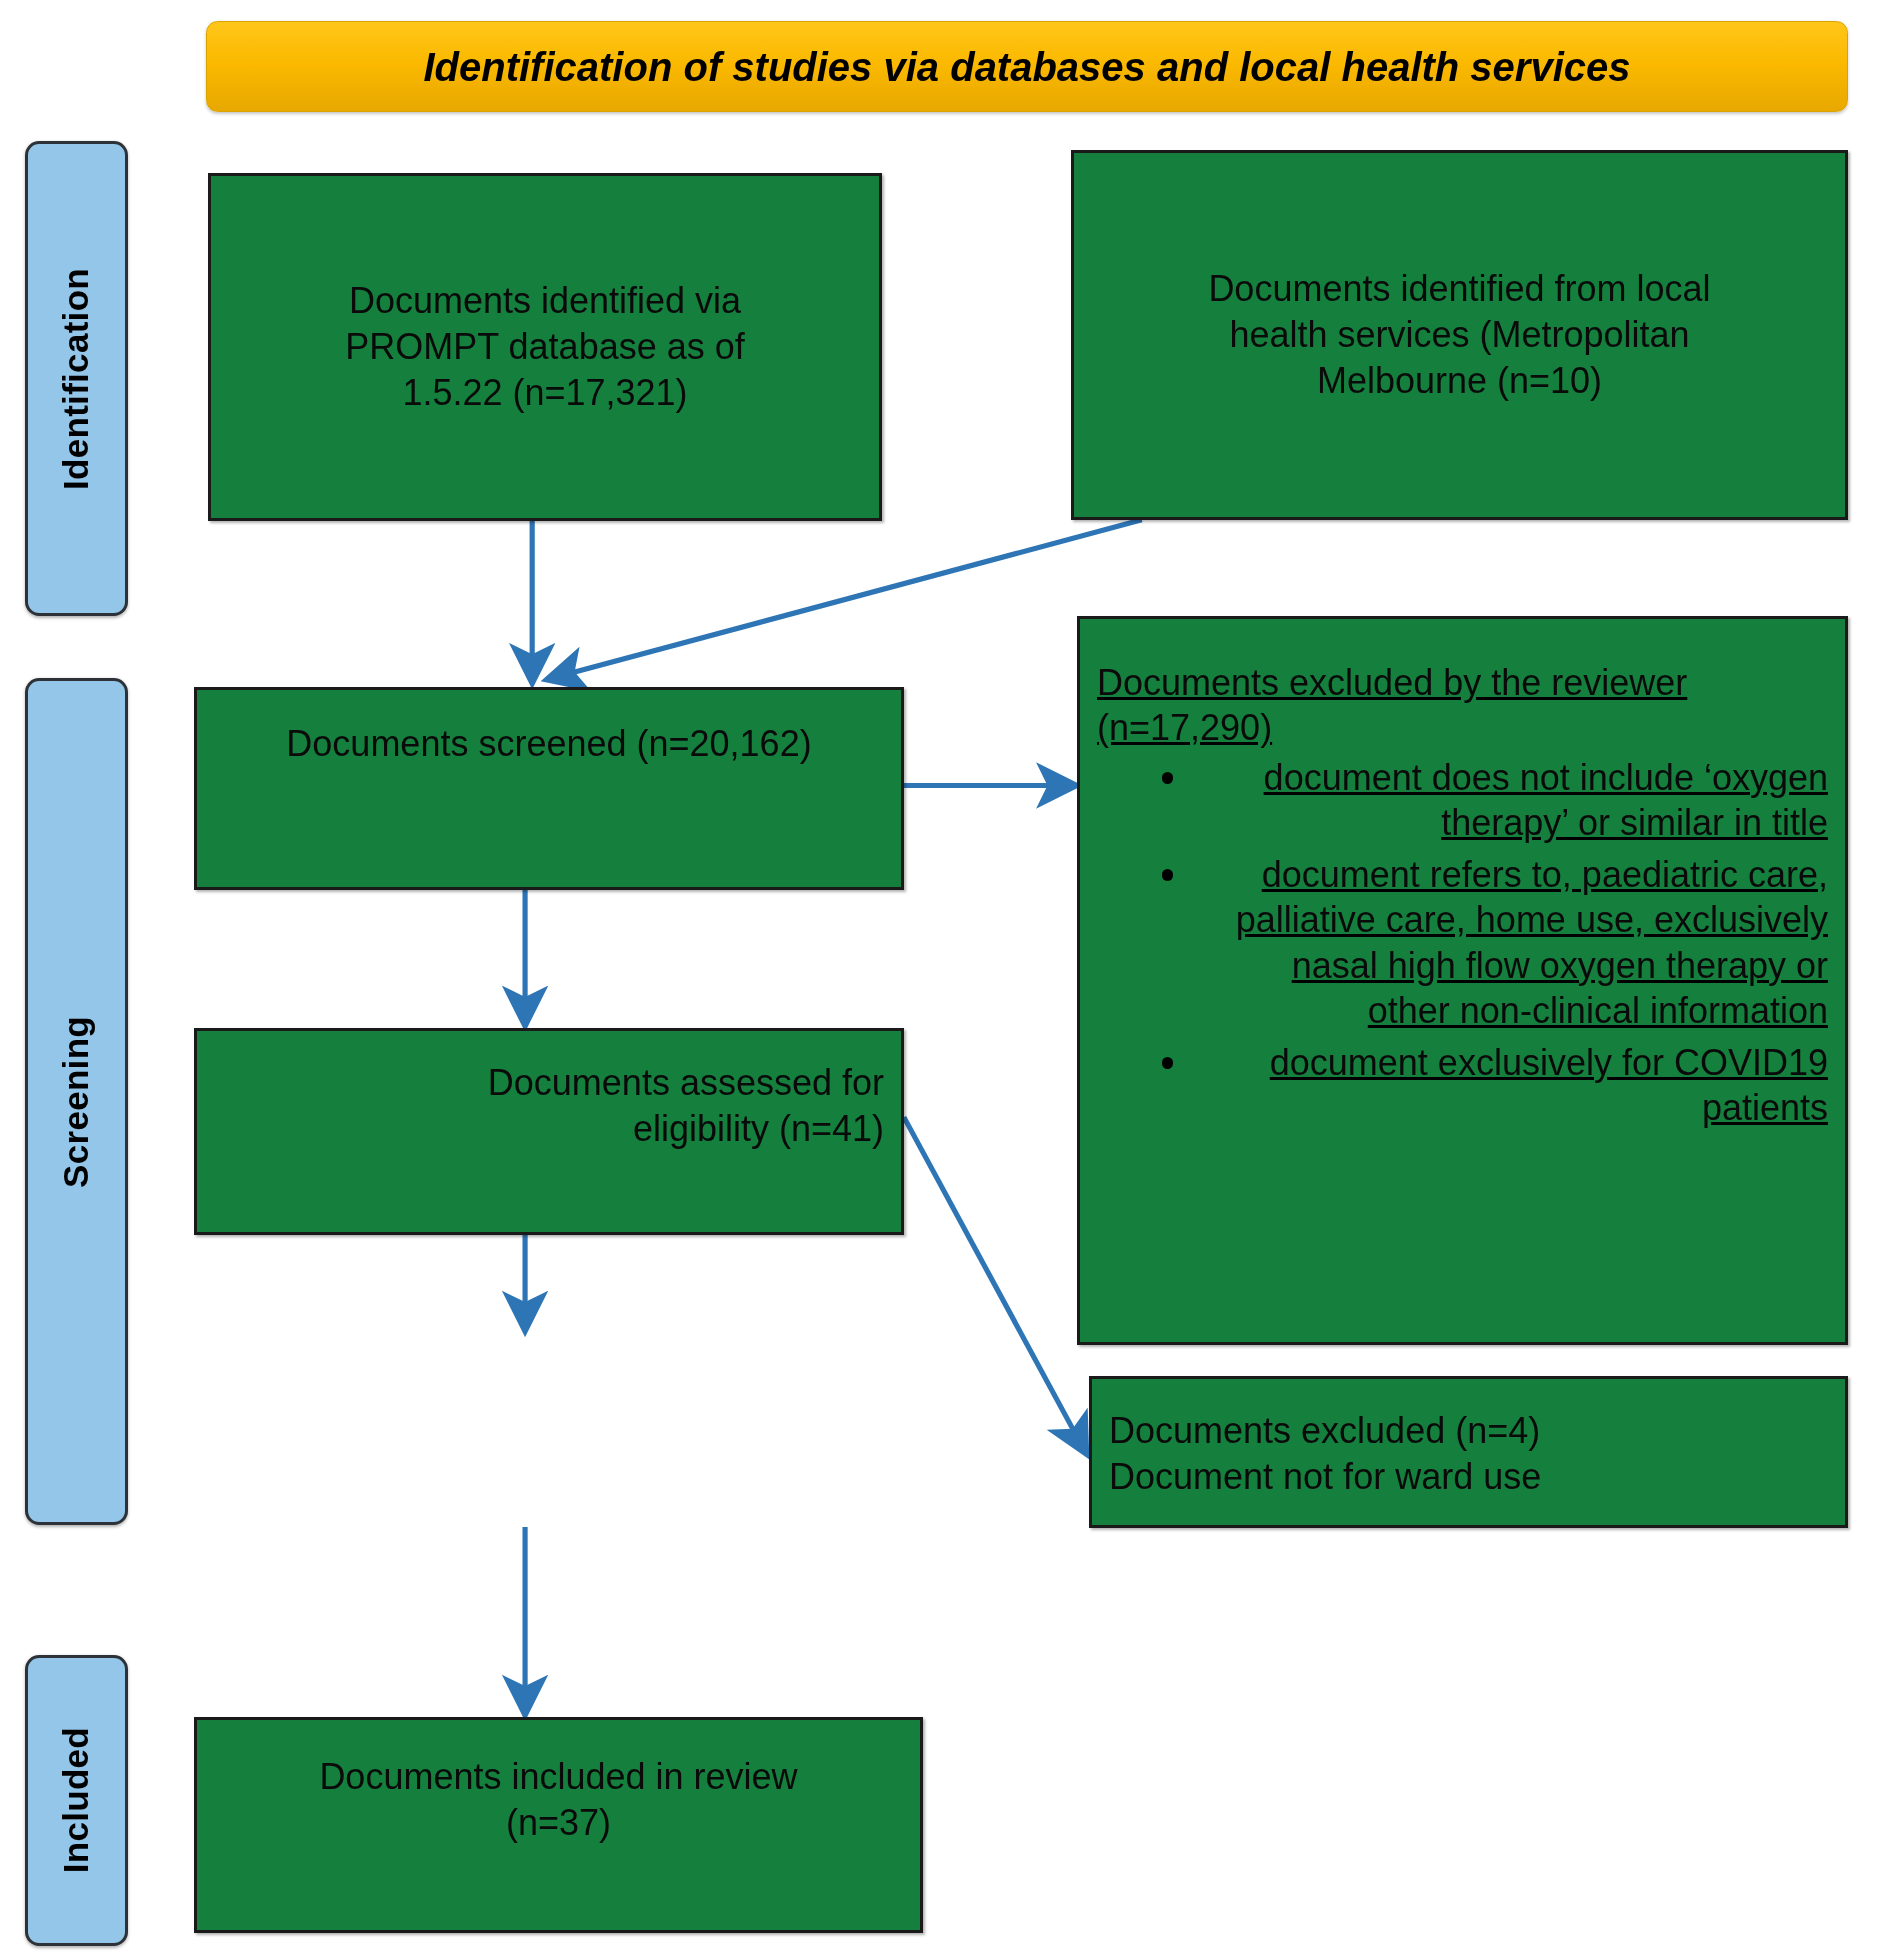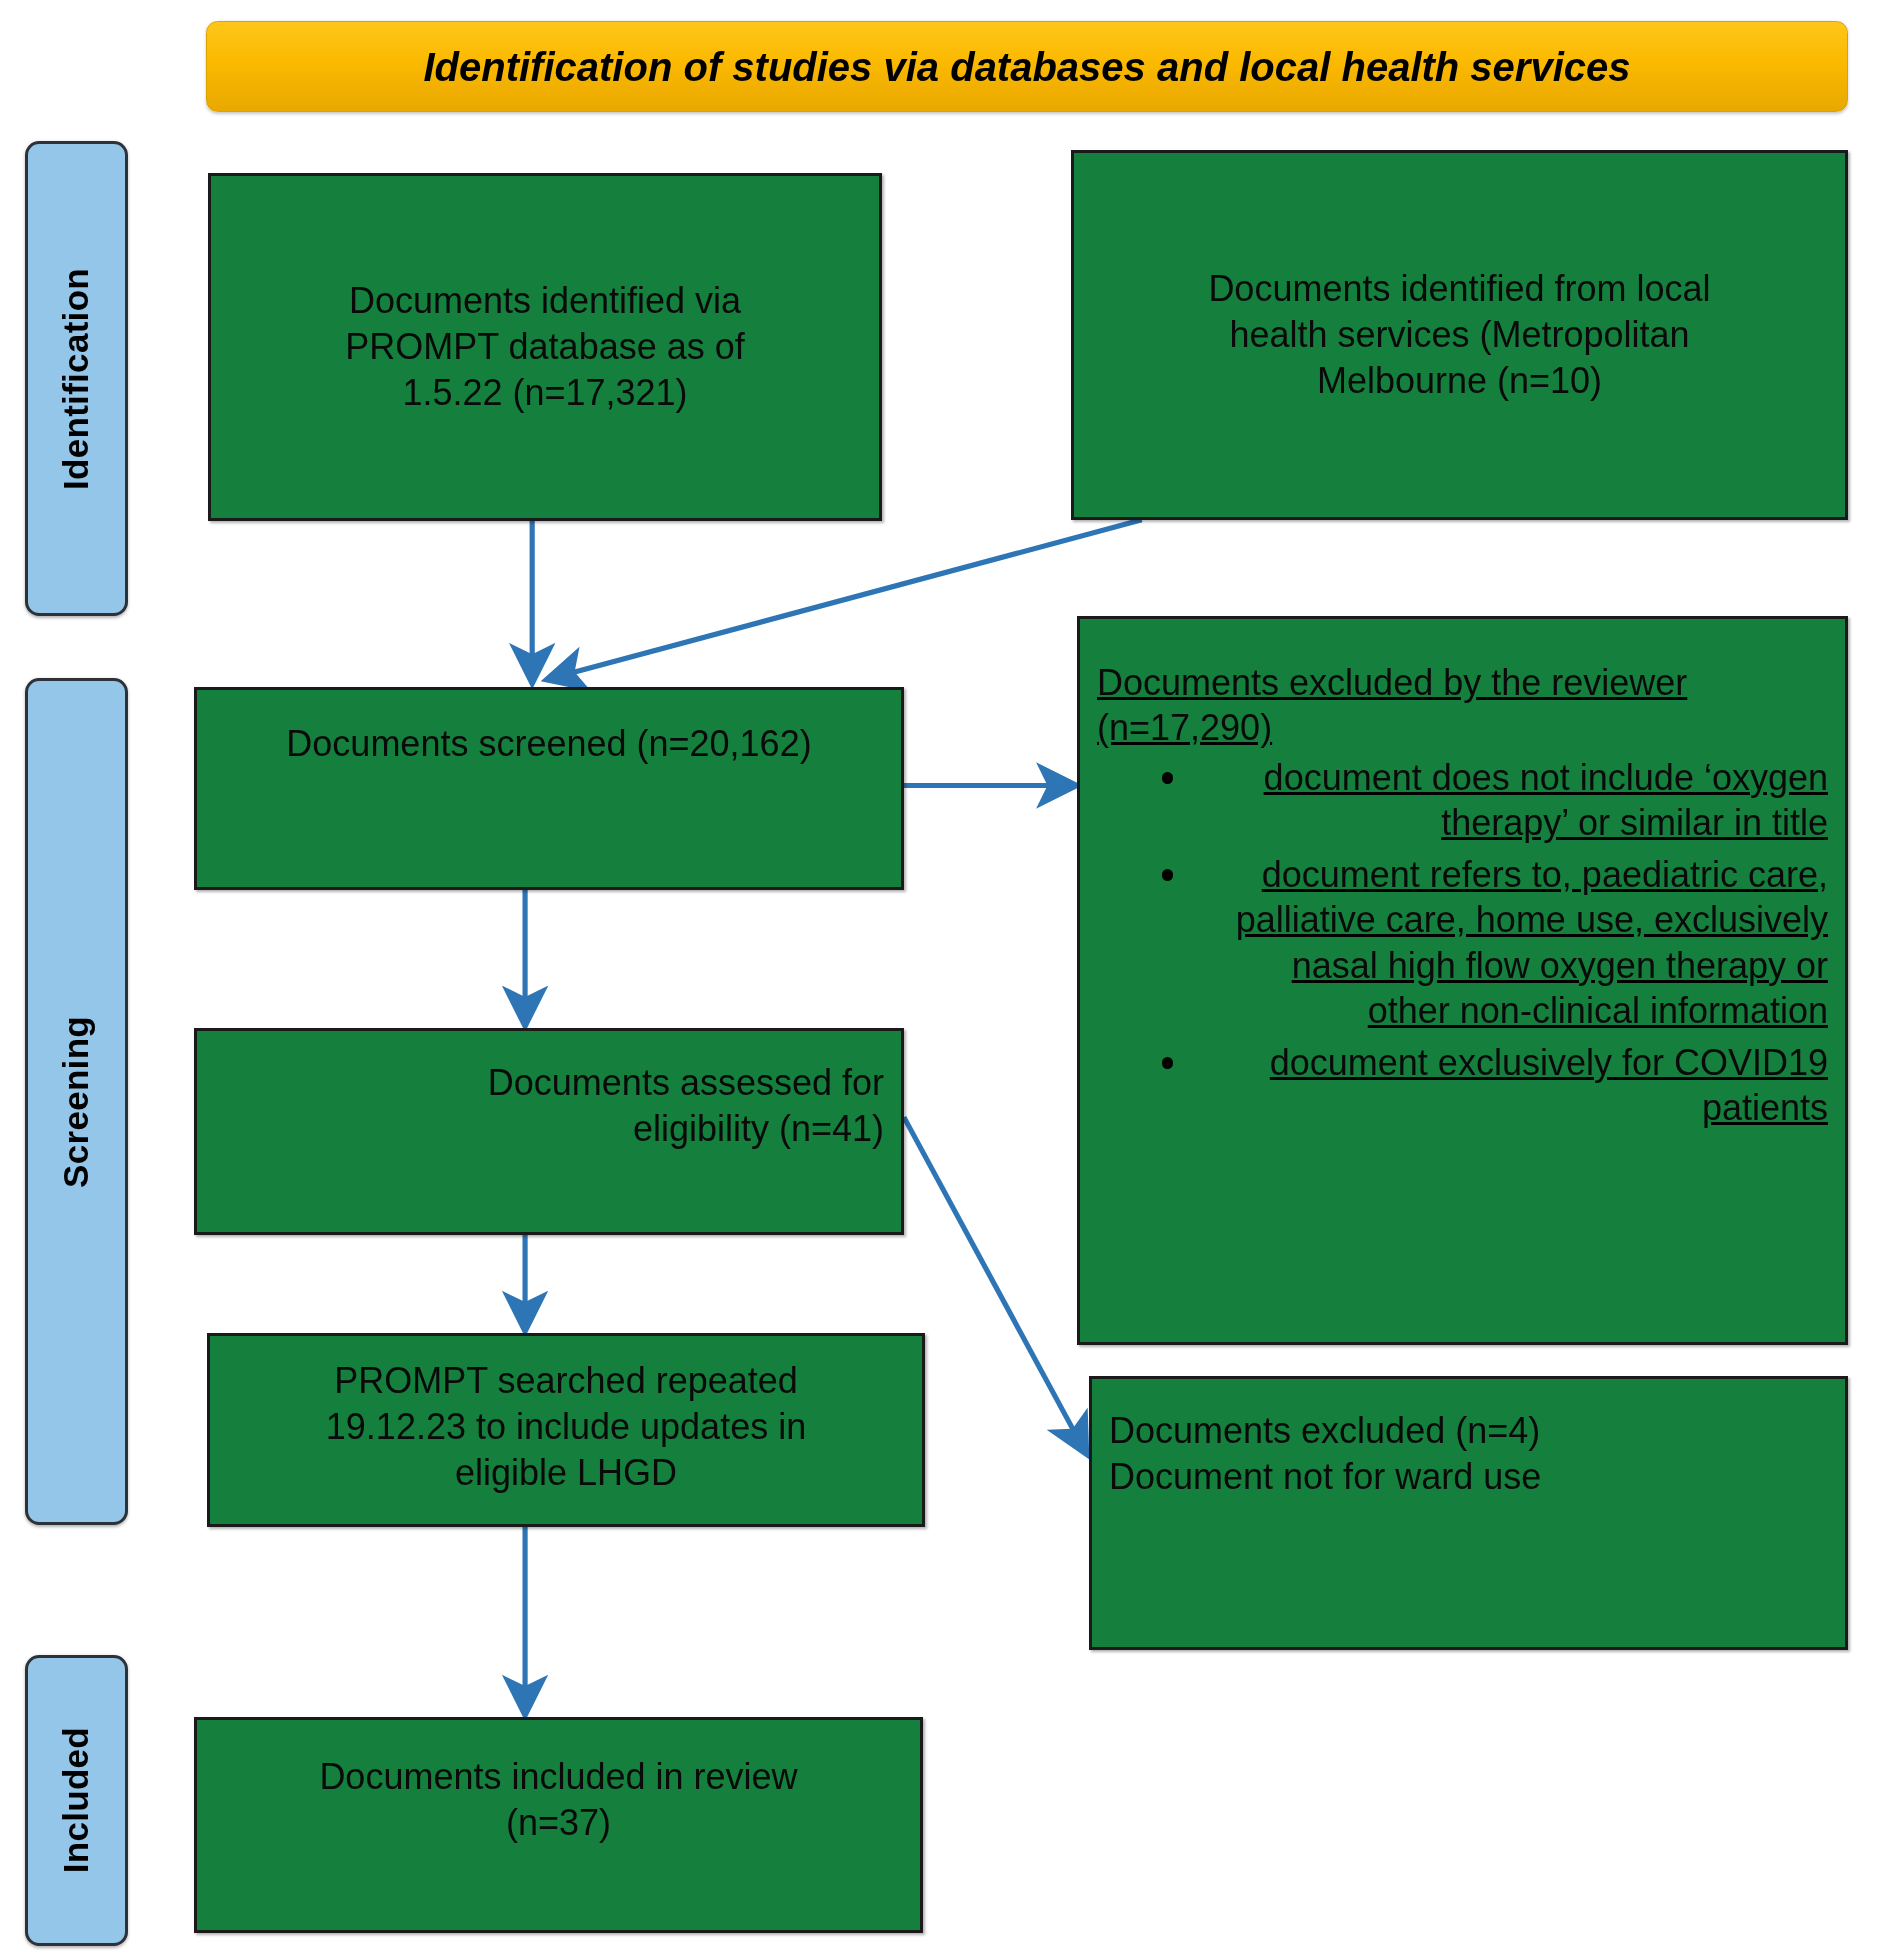--- a/index.html
+++ b/index.html
@@ -97,21 +97,21 @@
   #box-screened    { left: 194px;  top: 687px; width: 710px; height: 203px;
                      justify-content: flex-start; padding-top: 31px; }
   #box-eligibility { left: 194px;  top: 1028px; width: 710px; height: 207px;
                      justify-content: flex-start; padding-top: 28.5px; align-items: flex-end; }
   #box-prompt2     { left: 207px;  top: 1333px; width: 718px; height: 194px;
                      justify-content: flex-start; padding-top: 22px; }
   #box-included    { left: 194px;  top: 1717px; width: 729px; height: 216px;
                      justify-content: flex-start; padding-top: 34px; }
   #box-excluded-rev{ left: 1077px; top: 616px;  width: 771px; height: 729px;
                      justify-content: flex-start; padding-top: 41px; text-decoration: underline; }
-  #box-excluded-4  { left: 1089px; top: 1376px; width: 759px; height: 274px;
+  #box-excluded-4  { left: 1089px; top: 1376px; width: 759px; height: 152px;
                      justify-content: flex-start; padding-top: 28.5px; }
 
   
   .excl-head {
     font-size: 36px;
     color: #0A0A0A;
     line-height: 1.26;
     padding: 0 17px;
     text-align: left;
   }
@@ -215,25 +215,20 @@
       <li>document refers to, paediatric care, palliative care, home use, exclusively nasal high flow oxygen therapy or other non-clinical information</li>
       <li>document exclusively for COVID19 patients</li>
     </ul>
   </div>
 
   <div class="box" id="box-eligibility">
     <div class="box-text center">Documents assessed for</div>
     <div class="box-text center">eligibility (n=41)</div>
   </div>
 
-  <div class="box" id="box-prompt2">
-    <div class="box-text center">PROMPT searched repeated</div>
-    <div class="box-text center">19.12.23 to include updates in</div>
-    <div class="box-text center">eligible LHGD</div>
-  </div>
 
   <div class="box" id="box-excluded-4">
     <div class="box-text leftal">Documents excluded (n=4)</div>
     <div class="box-text leftal">Document not for ward use</div>
   </div>
 
   <div class="box" id="box-included">
     <div class="box-text center">Documents included in review</div>
     <div class="box-text center">(n=37)</div>
   </div>

